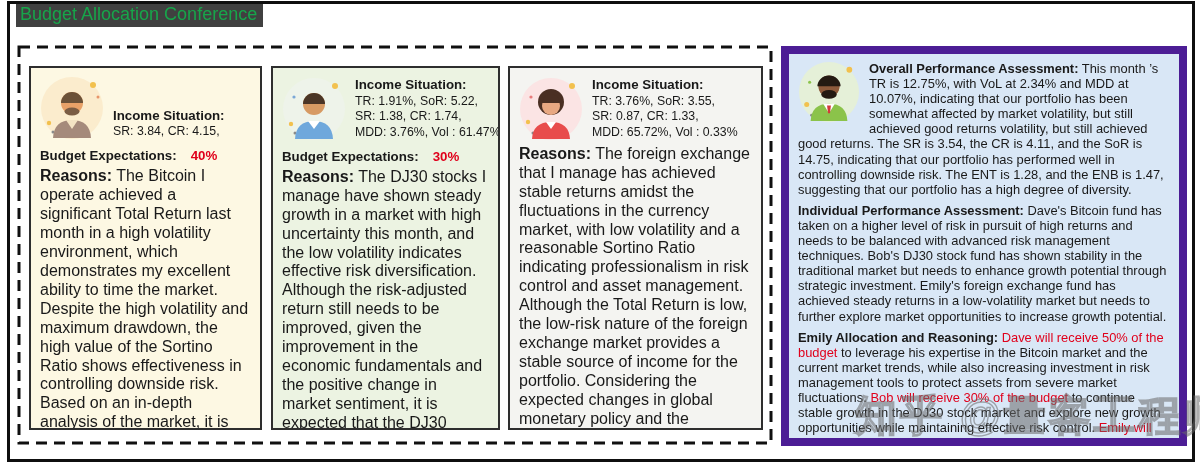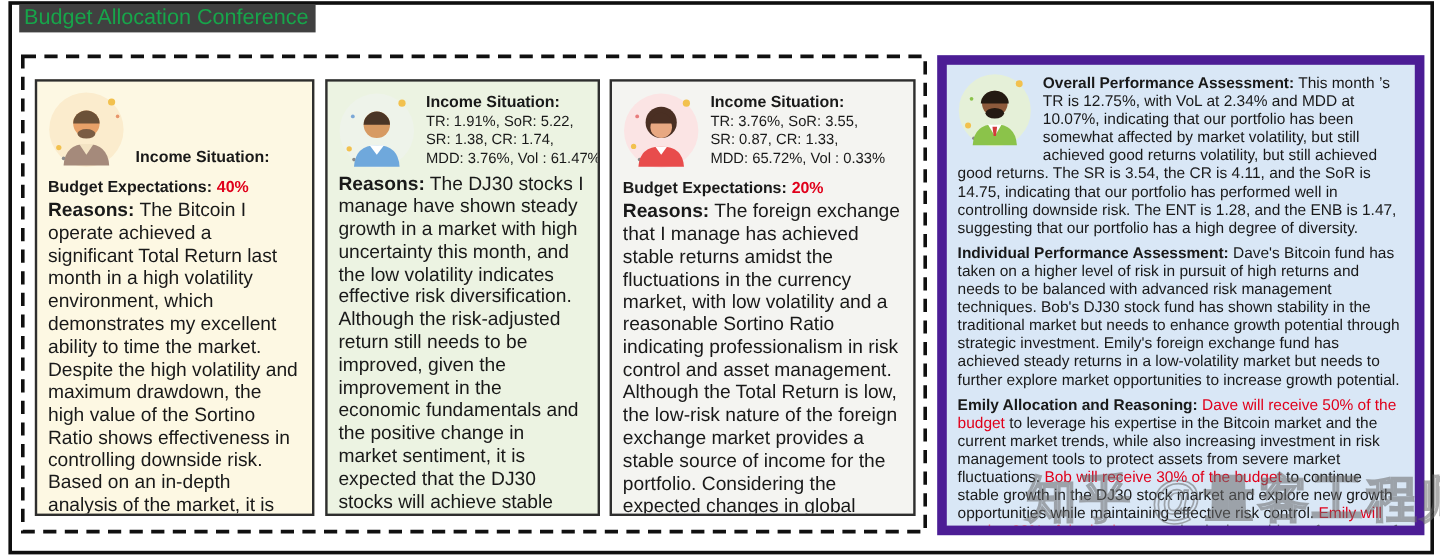--- a/index.html
+++ b/index.html
@@ -17,21 +17,21 @@
   .card-1{left:29px;width:233px;background:#fdf8e3}
   .card-2{left:271px;width:229px;background:#ecf3e2}
   .card-3{left:508px;width:255px;background:#f4f4f1}
 
   .card-head{display:flex;gap:9px;align-items:flex-end}
   .avatar{width:64px;height:64px;flex:0 0 auto}
   .income{font-size:12.3px;line-height:1.27;padding-top:1px}
   .income-label{font-size:13.3px;font-weight:bold}
   .income-line{white-space:nowrap}
   .budget-line{font-size:13.3px;font-weight:bold;margin-top:8px}
-  .budget-val{color:#e0001b;margin-left:4px}
+  .budget-val{color:#e0001b;margin-left:14px}
   .reasons{font-size:16px;line-height:1.185;margin-top:4px}
   .reasons .lbl{font-weight:bold}
 
   .assess-panel{position:absolute;left:781px;top:46px;width:406px;height:400px;background:#d9e7f6;
     border:8px solid #4c1d95;box-sizing:border-box;padding:7px 9px 5px 9px;
     font-size:12.9px;line-height:1.17;overflow:hidden}
   .assess-panel p{margin:0 0 6px 0}
   .assess-panel .avatar-float{float:left;width:62px;height:62px;margin:0 9px 3px 0}
   .blabel{font-weight:bold}
   .red{color:#e0001b}
@@ -63,20 +63,21 @@
       <circle cx="58" cy="21" r="1.5" fill="#e8956a"></circle>
         <circle cx="13" cy="56" r="1.5" fill="#8a8a8a"></circle>
       <path d="M13 62 Q14 44 32 44 Q50 44 51 62 Z" fill="#a58a7b"></path>
       <path d="M26 44 L32 53 L38 44 Z" fill="#f3e3c3"></path>
       <circle cx="32" cy="27" r="11" fill="#e8a168"></circle>
       <path d="M21 27 A11 11 0 0 1 43 27 Z" fill="#6b5138"></path>
       <ellipse cx="32" cy="35.5" rx="7.5" ry="4" fill="#7a5c43"></ellipse>
     </svg>
     <div class="income">
       <div class="income-label">Income Situation:</div>
+      <div class="income-line">SR: 3.84, CR: 4.15,</div>
     </div>
   </div>
   <div class="budget-line">
     <span>Budget Expectations:</span><span class="budget-val">40%</span>
   </div>
   <div class="reasons">
     <span class="lbl">Reasons:</span>
     <span>The Bitcoin I operate achieved a significant Total Return last month in a high volatility environment, which demonstrates my excellent ability to time the market. Despite the high volatility and maximum drawdown, the high value of the Sortino Ratio shows effectiveness in controlling downside risk. Based on an in-depth analysis of the market, it is expected that Bitcoin will benefit from the increase of institutional investors and innovations in blockchain technology, and its growth may exceed 30%. Therefore, it is recommended to increase the budget allocation for Bitcoin.</span>
   </div>
 </div>
@@ -94,20 +95,23 @@
       <circle cx="32" cy="27" r="11" fill="#d79a63"></circle>
       <path d="M21 27 A11 11 0 0 1 43 27 Z" fill="#4a3526"></path>
     </svg>
     <div class="income">
       <div class="income-label">Income Situation:</div>
       <div class="income-line">TR: 1.91%, SoR: 5.22,</div>
       <div class="income-line">SR: 1.38, CR: 1.74,</div>
       <div class="income-line">MDD: 3.76%, Vol : 61.47%</div>
     </div>
   </div>
+  <div class="budget-line">
+    <span>Budget Expectations:</span><span class="budget-val">30%</span>
+  </div>
   <div class="reasons">
     <span class="lbl">Reasons:</span>
     <span>The DJ30 stocks I manage have shown steady growth in a market with high uncertainty this month, and the low volatility indicates effective risk diversification. Although the risk-adjusted return still needs to be improved, given the improvement in the economic fundamentals and the positive change in market sentiment, it is expected that the DJ30 stocks will achieve stable growth next month. Therefore, it is recommended to maintain a moderate investment in the DJ30 stock fund.</span>
   </div>
 </div>
 
 <div class="agent-card card-3">
   <div class="card-head">
     <svg class="avatar" viewBox="0 0 64 64">
       <circle cx="32" cy="32" r="31" fill="#fbe4e4"></circle>
@@ -120,23 +124,20 @@
       <circle cx="32" cy="25" r="13" fill="#4a2f23"></circle>
       <circle cx="32" cy="29" r="9" fill="#e8a882"></circle>
       <path d="M23 26 A9 9 0 0 1 41 26 Z" fill="#4a2f23"></path>
     </svg>
     <div class="income">
       <div class="income-label">Income Situation:</div>
       <div class="income-line">TR: 3.76%, SoR: 3.55,</div>
       <div class="income-line">SR: 0.87, CR: 1.33,</div>
       <div class="income-line">MDD: 65.72%, Vol : 0.33%</div>
     </div>
-  </div>
-  <div class="budget-line">
-    <span>Budget Expectations:</span><span class="budget-val">20%</span>
   </div>
   <div class="reasons">
     <span class="lbl">Reasons:</span>
     <span>The foreign exchange that I manage has achieved stable returns amidst the fluctuations in the currency market, with low volatility and a reasonable Sortino Ratio indicating professionalism in risk control and asset management. Although the Total Return is low, the low-risk nature of the foreign exchange market provides a stable source of income for the portfolio. Considering the expected changes in global monetary policy and the improvement in trade relations, it is anticipated that the foreign exchange market will offer diversified opportunities. Therefore, it is recommended to make a moderate investment in the foreign exchange fund.</span>
   </div>
 </div>
 
 <div class="assess-panel">
   <p>
     <svg class="avatar-float" viewBox="0 0 64 64">

